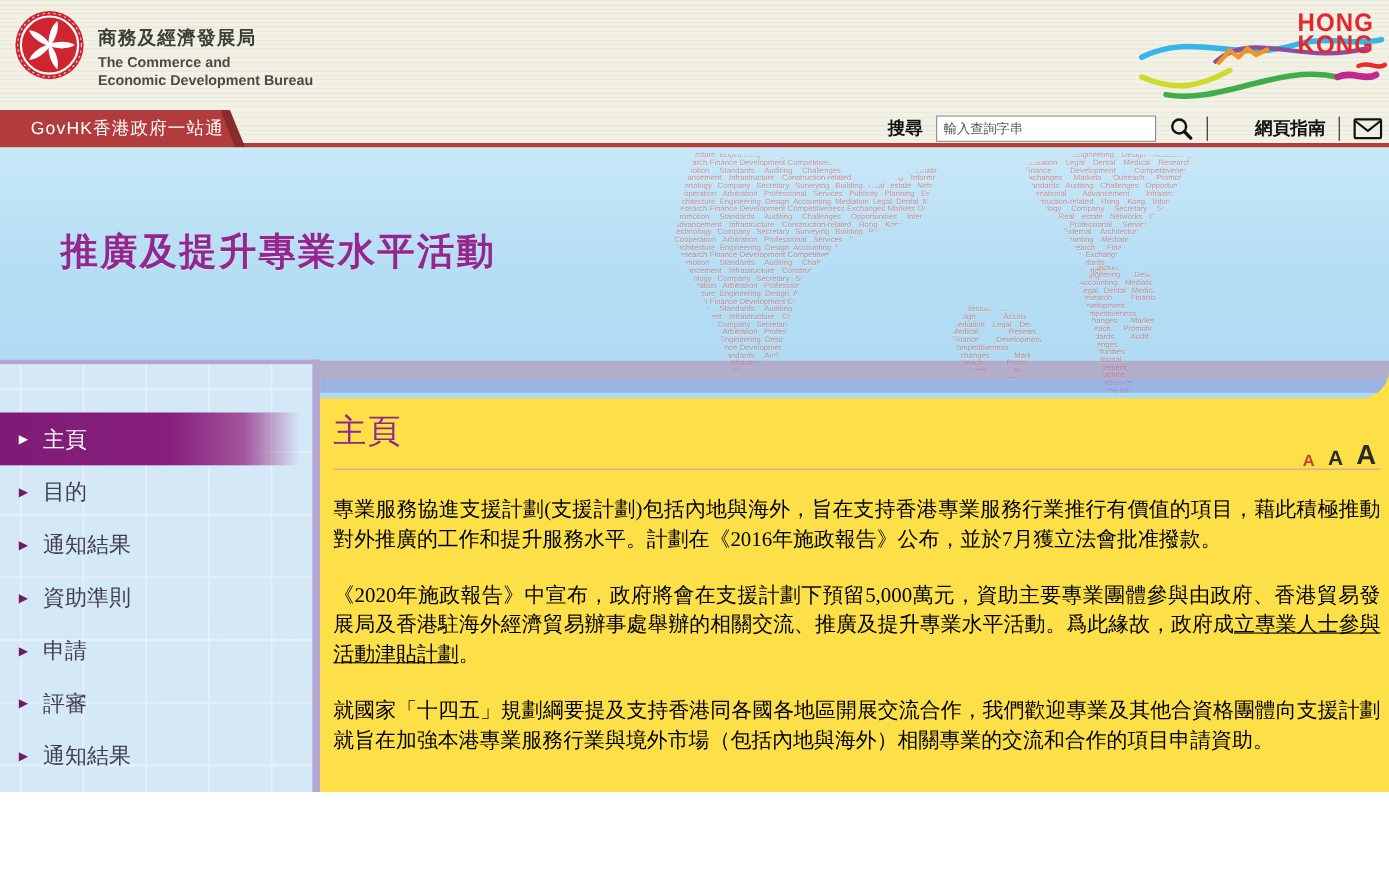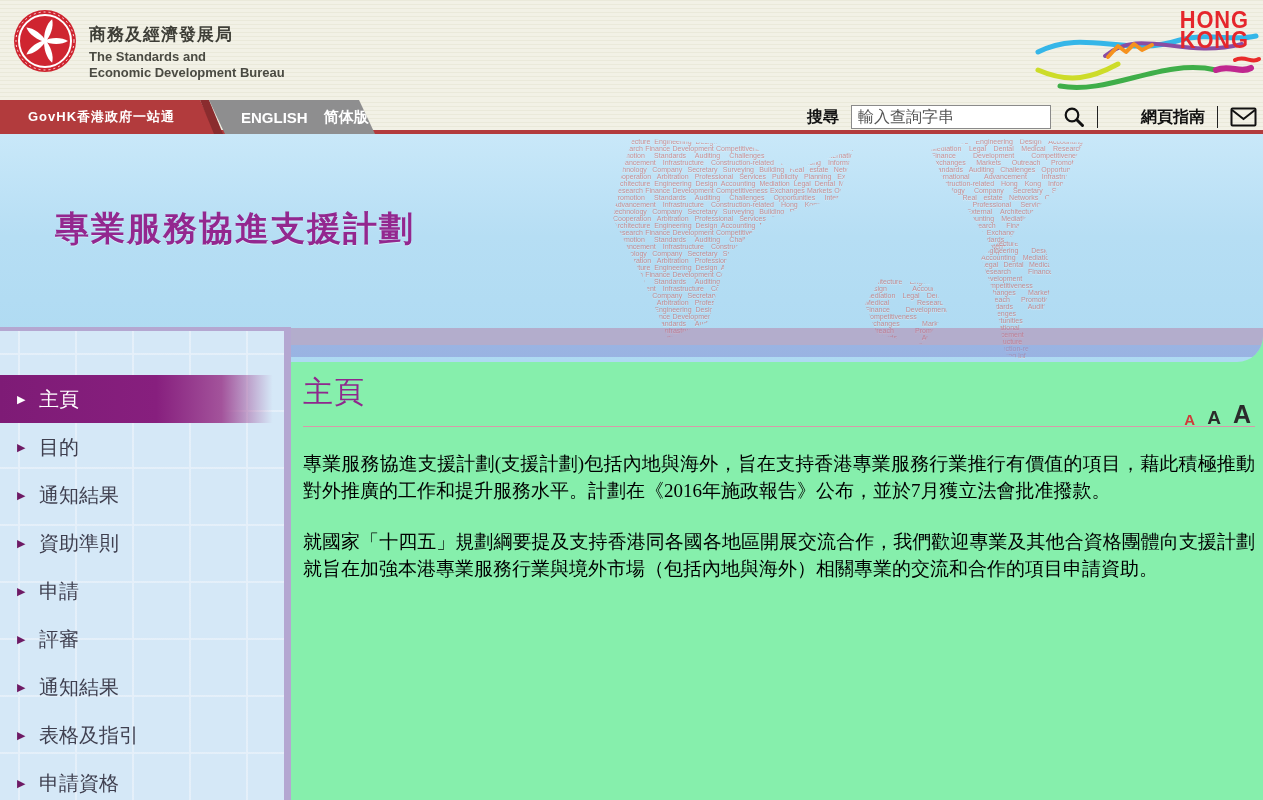--- a/index.html
+++ b/index.html
@@ -1,19 +1,19 @@
 <!DOCTYPE html>
 <html><head>
 <meta charset="utf-8">
 <style>
   * { margin:0; padding:0; box-sizing:border-box; }
   html,body { background:#ffffff; }
   .page {
-    position:relative; width:1263px; height:800px; overflow:hidden;
-    background:#86efac; font-family:"Liberation Sans","DejaVu Sans",sans-serif;
+    position:relative; width:1263px; height:720px; overflow:hidden;
+    background:#fde047; font-family:"Liberation Sans","DejaVu Sans",sans-serif;
   }
 
   
   .top-header {
     position:relative; height:100px;
     background:repeating-linear-gradient(0deg,#f2f1e6 0px,#f2f1e6 3px,#eae9da 3px,#eae9da 4px);
   }
   .emblem { position:absolute; left:13px; top:9px; }
   .bureau-title { position:absolute; left:89px; top:23px; color:#3e3e37; }
   .bureau-title .zh { font-size:17px; font-weight:bold; letter-spacing:1px; }
@@ -30,39 +30,39 @@
   .navbar {
     position:relative; height:34px;
     background:repeating-linear-gradient(0deg,#f2f1e6 0px,#f2f1e6 3px,#eae9da 3px,#eae9da 4px);
   }
   .redline { position:absolute; left:0; bottom:0; width:100%; height:4px; background:#b23b3d; }
   .tab-red {
     position:absolute; left:0; top:0; width:216px; height:34px; background:#b23b3d;
     clip-path:polygon(0 0,200px 0,216px 100%,0 100%);
     display:flex; align-items:center; padding-left:28px; cursor:pointer;
   }
-  .tab-red .govhk-label { color:#ffffff; font-size:13px; font-weight:bold; letter-spacing:1px; }
+  .tab-red .govhk-label { color:#ffffff; font-size:16px; font-weight:normal; letter-spacing:1px; }
   .tab-sep {
     position:absolute; left:197px; top:0; width:26px; height:34px; background:#8a2c2e;
     clip-path:polygon(3px 0,12px 0,26px 100%,17px 100%);
   }
   .tab-gray {
     position:absolute; left:209px; top:0; width:166px; height:34px; background:#8e8e8f;
     clip-path:polygon(0 0,150px 0,166px 100%,16px 100%);
     display:flex; align-items:center; gap:16px; padding-left:32px;
   }
   .tab-gray span { color:#ffffff; font-size:15px; font-weight:bold; cursor:pointer; }
   .search-area {
     position:absolute; right:6px; top:3px; height:28px;
     display:flex; align-items:center; gap:12px;justify-content:flex-end;
   }
   .search-label { font-size:16px; font-weight:bold; color:#111111; }
   .search-input {
     width:200px; height:24px; border:1px solid #8a8a8a; background:#ffffff;
-    font-size:16px; padding:0 6px; color:#333; font-family:inherit;
+    font-size:12px; padding:0 6px; color:#333; font-family:inherit;
   }
   .search-input::placeholder { color:#555555; opacity:1; }
   .icon-btn { background:none; border:none; cursor:pointer; display:flex; align-items:center; padding:0; }
   .vdiv { width:1px; height:22px; background:#222222; }
   .sitemap-link { font-size:16px; font-weight:bold; color:#111111; text-decoration:none; cursor:pointer;margin-left:31px; }
 
   
   .banner {
     position:relative; height:228px; overflow:hidden;
     border-radius:0 0 26px 26px;
@@ -150,21 +150,21 @@
         <path d="M32,34 C28,26 28,15 32,9 C36,15 36,26 32,34 Z" transform="rotate(18 32 32)"></path>
         <path d="M32,34 C28,26 28,15 32,9 C36,15 36,26 32,34 Z" transform="rotate(90 32 32)"></path>
         <path d="M32,34 C28,26 28,15 32,9 C36,15 36,26 32,34 Z" transform="rotate(162 32 32)"></path>
         <path d="M32,34 C28,26 28,15 32,9 C36,15 36,26 32,34 Z" transform="rotate(234 32 32)"></path>
         <path d="M32,34 C28,26 28,15 32,9 C36,15 36,26 32,34 Z" transform="rotate(306 32 32)"></path>
       </g>
     </svg>
     <div class="bureau-title">
       <div class="zh">商務及經濟發展局</div>
       <div class="en">
-        <div>The Standards and</div>
+        <div>The Commerce and</div>
         <div>Economic Development Bureau</div>
       </div>
     </div>
 
     <div class="brandhk">
       <svg class="ribbon" width="233" height="100" viewBox="0 0 233 100">
         <path d="M8,52 C55,28 95,58 150,40 C180,32 202,42 226,36" fill="none" stroke="#35b6e8" stroke-width="5" stroke-linecap="round"></path>
         <path d="M75,56 C110,26 152,60 212,44" fill="none" stroke="#8a4da2" stroke-width="4" stroke-linecap="round"></path>
         <path d="M78,57 L88,46 L96,52 L104,44 L112,50 L122,45" fill="none" stroke="#f6921e" stroke-width="4" stroke-linejoin="round" stroke-linecap="round"></path>
         <path d="M8,70 C40,84 62,78 88,64" fill="none" stroke="#cddc29" stroke-width="5" stroke-linecap="round"></path>
@@ -178,24 +178,20 @@
       </div>
     </div>
   </header>
 
   <nav class="navbar">
     <div class="redline"></div>
     <a class="tab-red">
       <span class="govhk-label">GovHK香港政府一站通</span>
     </a>
     <div class="tab-sep"></div>
-    <div class="tab-gray">
-      <span>ENGLISH</span>
-      <span>简体版</span>
-    </div>
 
     <div class="search-area">
       <span class="search-label">搜尋</span>
       <input class="search-input" type="text" placeholder="輸入查詢字串" style="">
       <button class="icon-btn">
         <svg width="22" height="22" viewBox="0 0 22 22">
           <circle cx="9" cy="9" r="6.3" fill="none" stroke="#111" stroke-width="2.2"></circle>
           <line x1="14" y1="14" x2="19.5" y2="19.5" stroke="#111" stroke-width="3" stroke-linecap="round"></line>
         </svg>
       </button>
@@ -213,21 +209,21 @@
 
   <section class="banner">
     <div class="word-map">
       <div class="cluster cluster-eurasia">Architecture Engineering Design Accounting Mediation Legal Dental Medical Research Finance Development Competitiveness Exchanges Markets Outreach Promotion Standards Auditing Challenges Opportunities International Advancement Infrastructure Construction-related Hong Kong Information technology Company Secretary Surveying Building Real estate Networks Cooperation Arbitration Professional Services Publicity Planning External Architecture Engineering Design Accounting Mediation Legal Dental Medical Research Finance Development Competitiveness Exchanges Markets Outreach Promotion Standards Auditing Challenges Opportunities International Advancement Infrastructure Construction-related Hong Kong Information technology Company Secretary Surveying Building Real estate Networks Cooperation Arbitration Professional Services Publicity Planning External Architecture Engineering Design Accounting Mediation Legal Dental Medical Research Finance Development Competitiveness Exchanges Markets Outreach Promotion Standards Auditing Challenges Opportunities International Advancement Infrastructure Construction-related Hong Kong Information technology Company Secretary Surveying Building Real estate Networks Cooperation Arbitration Professional Services Publicity Planning External Architecture Engineering Design Accounting Mediation Legal Dental Medical Research Finance Development Competitiveness Exchanges Markets Outreach Promotion Standards Auditing Challenges Opportunities International Advancement Infrastructure Construction-related Hong Kong Information technology Company Secretary Surveying Building Real estate Networks Cooperation Arbitration Professional Services Publicity Planning External Architecture Engineering Design Accounting Mediation Legal Dental Medical Research Finance Development Competitiveness Exchanges Markets Outreach Promotion Standards Auditing Challenges Opportunities International Advancement Infrastructure Construction-related Hong Kong Information technology Company Secretary Surveying Building Real estate Networks Cooperation Arbitration Professional Services Publicity Planning External Architecture Engineering Design Accounting Mediation Legal Dental Medical Research Finance Development Competitiveness Exchanges Markets Outreach Promotion Standards Auditing Challenges Opportunities International Advancement Infrastructure Construction-related Hong Kong Information technology Company Secretary Surveying Building Real estate Networks Cooperation Arbitration Professional Services Publicity Planning External Architecture Engineering Design Accounting Mediation Legal Dental Medical Research Finance Development Competitiveness Exchanges Markets Outreach Promotion Standards Auditing Challenges Opportunities International Advancement Infrastructure Construction-related Hong Kong Information technology Company Secretary Surveying Building Real estate Networks Cooperation Arbitration Professional Services Publicity Planning External </div>
       <div class="cluster cluster-australia">Architecture Engineering Design Accounting Mediation Legal Dental Medical Research Finance Development Competitiveness Exchanges Markets Outreach Promotion Standards Auditing Challenges Opportunities International Advancement Infrastructure Construction-related Hong Kong Information technology Company Secretary Surveying Building Real estate Networks Cooperation Arbitration Professional Services Publicity Planning External </div>
       <div class="cluster cluster-namerica">Architecture Engineering Design Accounting Mediation Legal Dental Medical Research Finance Development Competitiveness Exchanges Markets Outreach Promotion Standards Auditing Challenges Opportunities International Advancement Infrastructure Construction-related Hong Kong Information technology Company Secretary Surveying Building Real estate Networks Cooperation Arbitration Professional Services Publicity Planning External Architecture Engineering Design Accounting Mediation Legal Dental Medical Research Finance Development Competitiveness Exchanges Markets Outreach Promotion Standards Auditing Challenges Opportunities International Advancement Infrastructure Construction-related Hong Kong Information technology Company Secretary Surveying Building Real estate Networks Cooperation Arbitration Professional Services Publicity Planning External Architecture Engineering Design Accounting Mediation Legal Dental Medical Research Finance Development Competitiveness Exchanges Markets Outreach Promotion Standards Auditing Challenges Opportunities International Advancement Infrastructure Construction-related Hong Kong Information technology Company Secretary Surveying Building Real estate Networks Cooperation Arbitration Professional Services Publicity Planning External </div>
       <div class="cluster cluster-samerica">Architecture Engineering Design Accounting Mediation Legal Dental Medical Research Finance Development Competitiveness Exchanges Markets Outreach Promotion Standards Auditing Challenges Opportunities International Advancement Infrastructure Construction-related Hong Kong Information technology Company Secretary Surveying Building Real estate Networks Cooperation Arbitration Professional Services Publicity Planning External Architecture Engineering Design Accounting Mediation Legal Dental Medical Research Finance Development Competitiveness Exchanges Markets Outreach Promotion Standards Auditing Challenges Opportunities International Advancement Infrastructure Construction-related Hong Kong Information technology Company Secretary Surveying Building Real estate Networks Cooperation Arbitration Professional Services Publicity Planning External </div>
     </div>
     <div class="band1"></div>
     <div class="band2"></div>
-    <h1 class="banner-title">專業服務協進支援計劃</h1>
+    <h1 class="banner-title">推廣及提升專業水平活動</h1>
   </section>
 
   <aside class="sidebar">
     <ul class="side-nav">
       <li class="active">
         <span class="arrow">▶</span>
         <span>主頁</span>
       </li>
       <li>
         <span class="arrow">▶</span>
@@ -271,17 +267,18 @@
         <button class="fs-btn fs-small">A</button>
         <button class="fs-btn fs-mid">A</button>
         <button class="fs-btn fs-large">A</button>
       </div>
     </div>
     <div class="rule"></div>
 
 
     <p>專業服務協進支援計劃(支援計劃)包括內地與海外，旨在支持香港專業服務行業推行有價值的項目，藉此積極推動對外推廣的工作和提升服務水平。計劃在《2016年施政報告》公布，並於7月獲立法會批准撥款。</p>
 
+    <p><span>《2020年施政報告》中宣布，政府將會在支援計劃下預留5,000萬元，資助主要專業團體參與由政府、香港貿易發展局及香港駐海外經濟貿易辦事處舉辦的相關交流、推廣及提升專業水平活動。爲此緣故，政府成</span><a class="inline-link">立專業人士參與活動津貼計劃</a><span>。</span></p>
 
     <p>就國家「十四五」規劃綱要提及支持香港同各國各地區開展交流合作，我們歡迎專業及其他合資格團體向支援計劃就旨在加強本港專業服務行業與境外市場（包括內地與海外）相關專業的交流和合作的項目申請資助。</p>
   </main>
 
 </div>
 
 </body></html>

